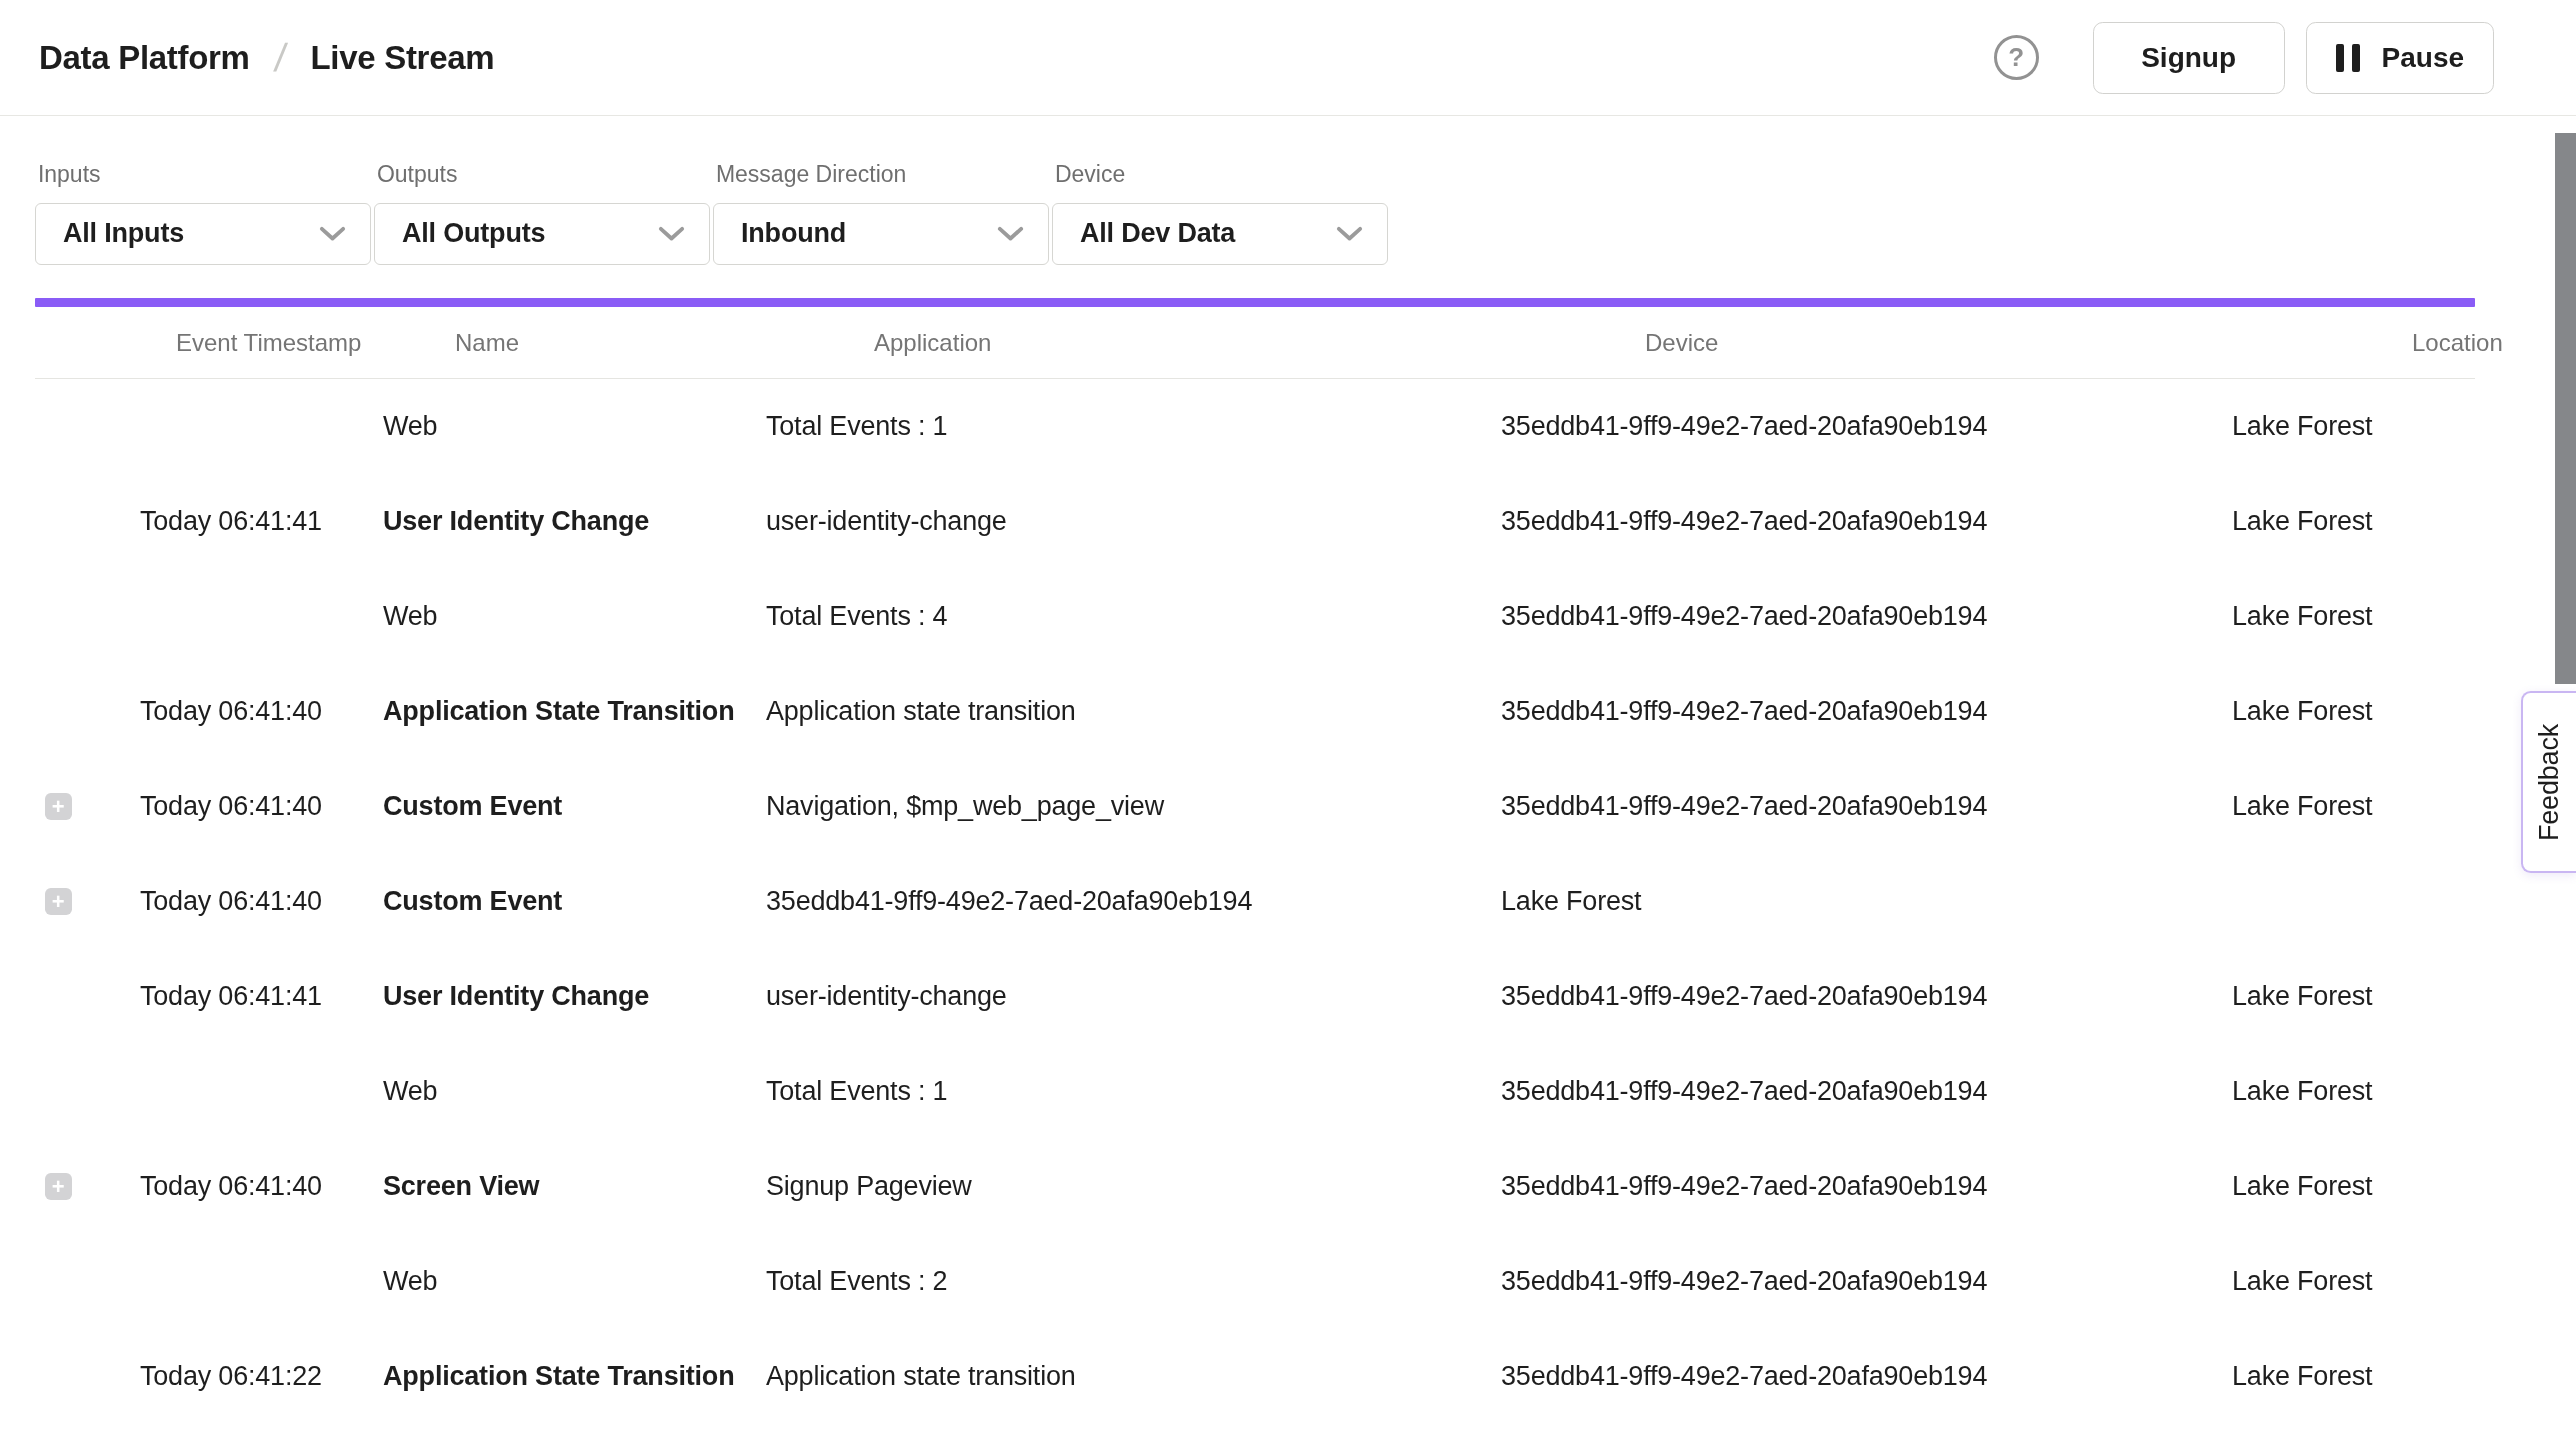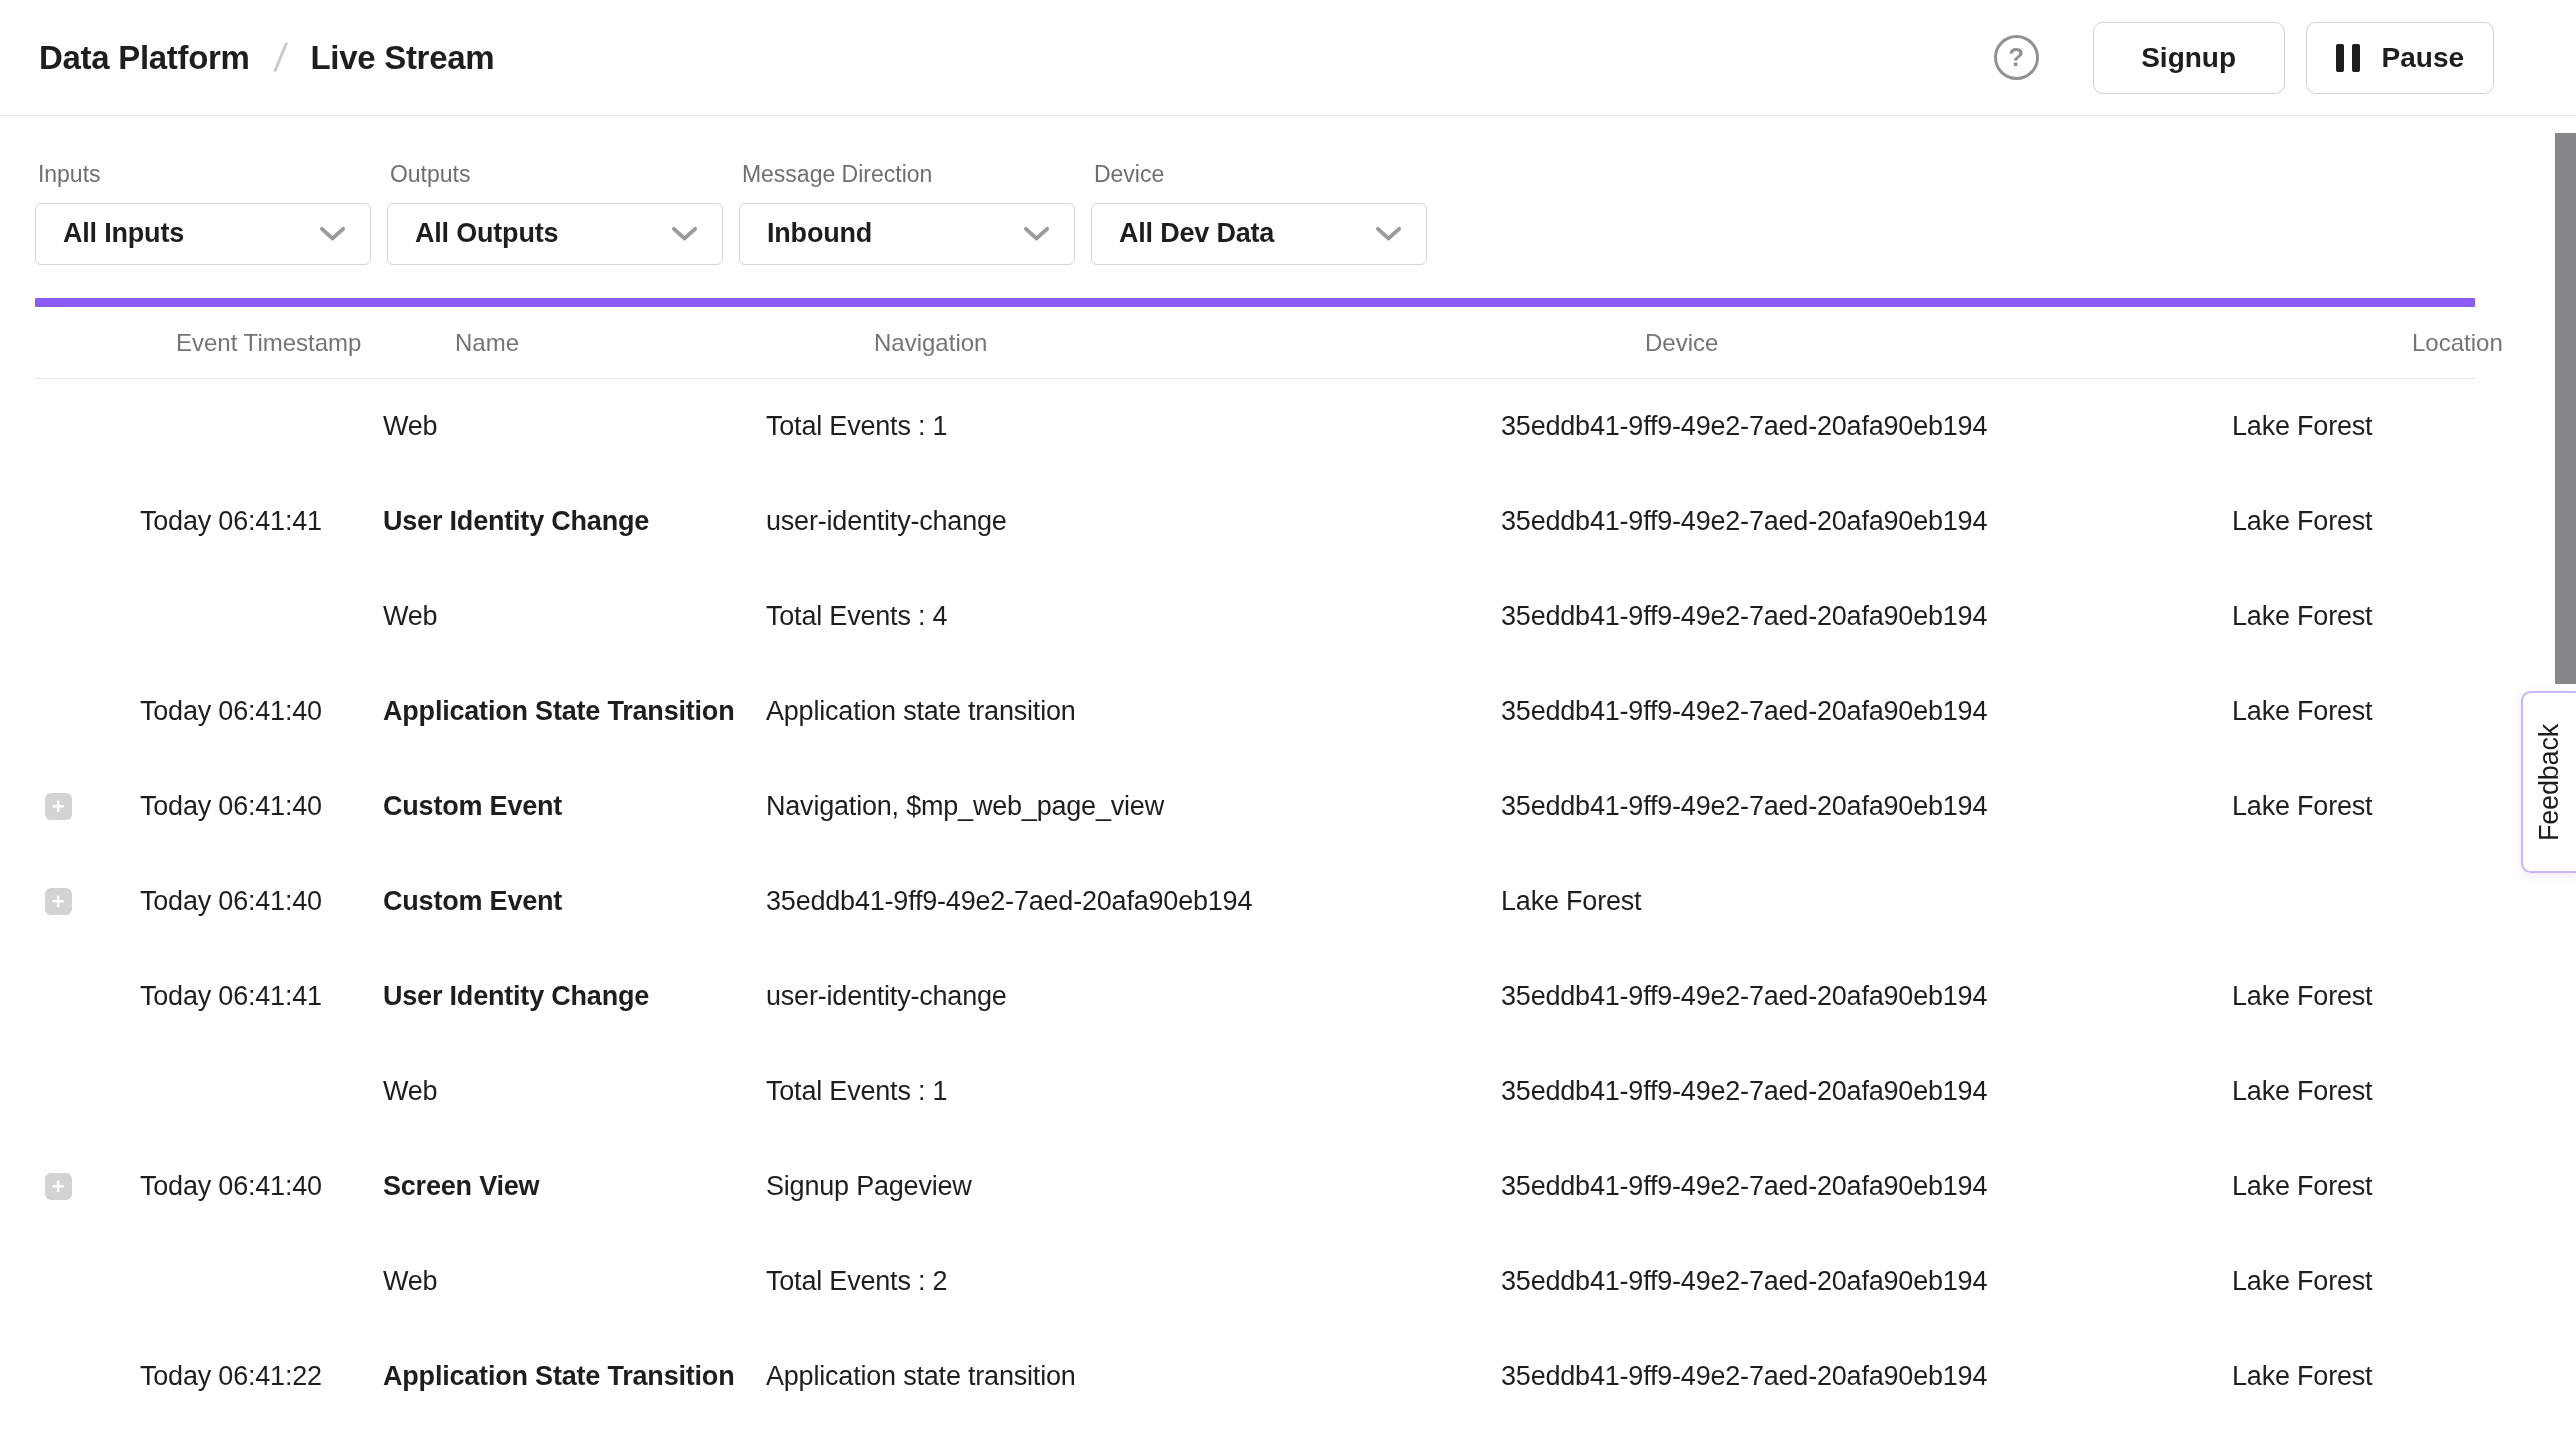--- a/index.html
+++ b/index.html
@@ -32,21 +32,21 @@
     height:72px; background:#fff; border:1.9px solid #d2d2cf; border-radius:9.7px;
     font-family:inherit; font-size:28px; font-weight:700; color:#1e1e1e;
     display:flex; align-items:center; justify-content:center; cursor:pointer;
   }
   .btn-clear { width:192px; margin-right:21.4px; }
   .btn-pause { width:188px; gap:21.4px; }
   .pause-glyph { display:flex; gap:8.7px; }
   .pause-glyph i { display:block; width:7.8px; height:28px; background:#1e1e1e; border-radius:1.9px; }
 
   
-  .filters { display:flex; gap:16px; padding:45px 0 0 35px; }
+  .filters { display:flex; gap:3px; padding:45px 0 0 35px; }
   .filter-group { width:336px; }
   .filter-label { font-size:23px; color:#6f6f6f; margin:0 0 14.6px 2.9px; }
   .select {
     height:62px; border:1.9px solid #d6d6d2; border-radius:6px; background:#fff;
     display:flex; align-items:center; padding:0 23px 0 27px; cursor:pointer;
   }
   .select-value { flex:1; font-size:27px; font-weight:700; letter-spacing:-0.2px; }
   .select svg { width:29px; height:19.4px; }
 
   
@@ -156,21 +156,21 @@
       </div>
     </div>
   </section>
 
   <div class="stream-bar"></div>
 
   <div class="grid-row thead">
     <div class="th"></div>
     <div class="th">Event Timestamp</div>
     <div class="th">Name</div>
-    <div class="th">Navigation</div>
+    <div class="th">Application</div>
     <div class="th">Device</div>
     <div class="th">Location</div>
   </div>
 
   <div>
     <div class="grid-row trow">
       <div>
         <button class="expand-btn hidden">+</button>
       </div>
       <div class="cell"></div>

